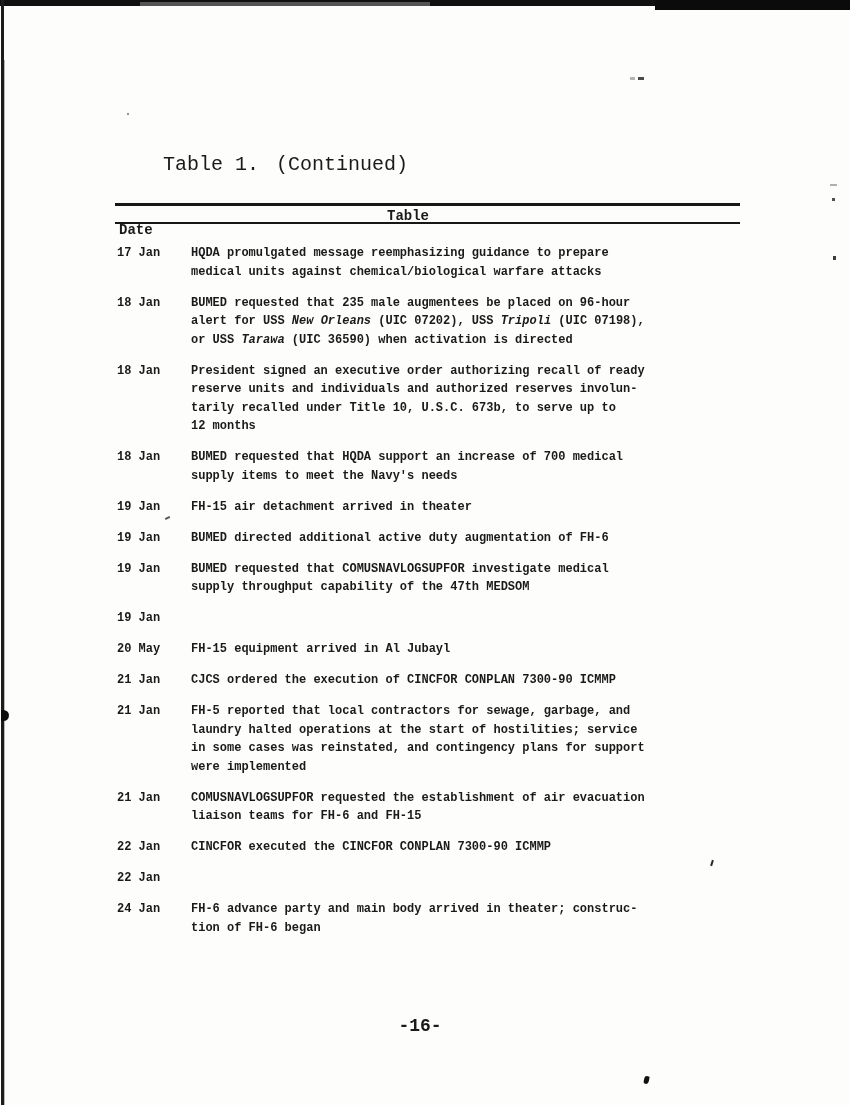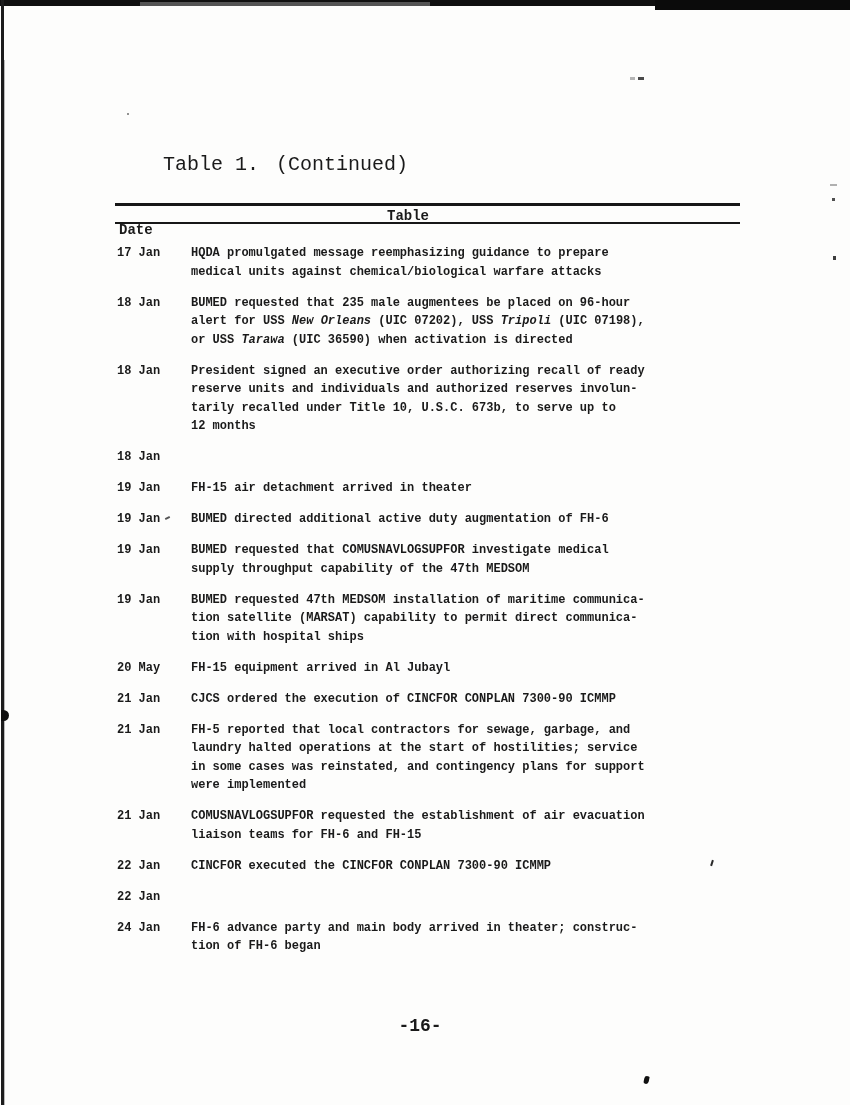--- a/index.html
+++ b/index.html
@@ -102,39 +102,38 @@
       </div>
       <div class="row">
         <span class="date-cell">18 Jan</span>
         <div class="event-cell"><span>President signed an executive order authorizing recall of ready
 reserve units and individuals and authorized reserves involun-
 tarily recalled under Title 10, U.S.C. 673b, to serve up to
 12 months</span></div>
       </div>
       <div class="row">
         <span class="date-cell">18 Jan</span>
+        <div class="event-cell"><span>BUMED requested that HQDA support an increase of 700 medical
+supply items to meet the Navy's needs</span></div>
       </div>
       <div class="row">
         <span class="date-cell">19 Jan</span>
         <div class="event-cell"><span>FH-15 air detachment arrived in theater</span></div>
       </div>
       <div class="row">
         <span class="date-cell">19 Jan</span>
         <div class="event-cell"><span>BUMED directed additional active duty augmentation of FH-6</span></div>
       </div>
       <div class="row">
         <span class="date-cell">19 Jan</span>
         <div class="event-cell"><span>BUMED requested that COMUSNAVLOGSUPFOR investigate medical
 supply throughput capability of the 47th MEDSOM</span></div>
       </div>
       <div class="row">
         <span class="date-cell">19 Jan</span>
-        <div class="event-cell"><span>BUMED requested 47th MEDSOM installation of maritime communica-
-tion satellite (MARSAT) capability to permit direct communica-
-tion with hospital ships</span></div>
       </div>
       <div class="row">
         <span class="date-cell">20 May</span>
         <div class="event-cell"><span>FH-15 equipment arrived in Al Jubayl</span></div>
       </div>
       <div class="row">
         <span class="date-cell">21 Jan</span>
         <div class="event-cell"><span>CJCS ordered the execution of CINCFOR CONPLAN 7300-90 ICMMP</span></div>
       </div>
       <div class="row">

